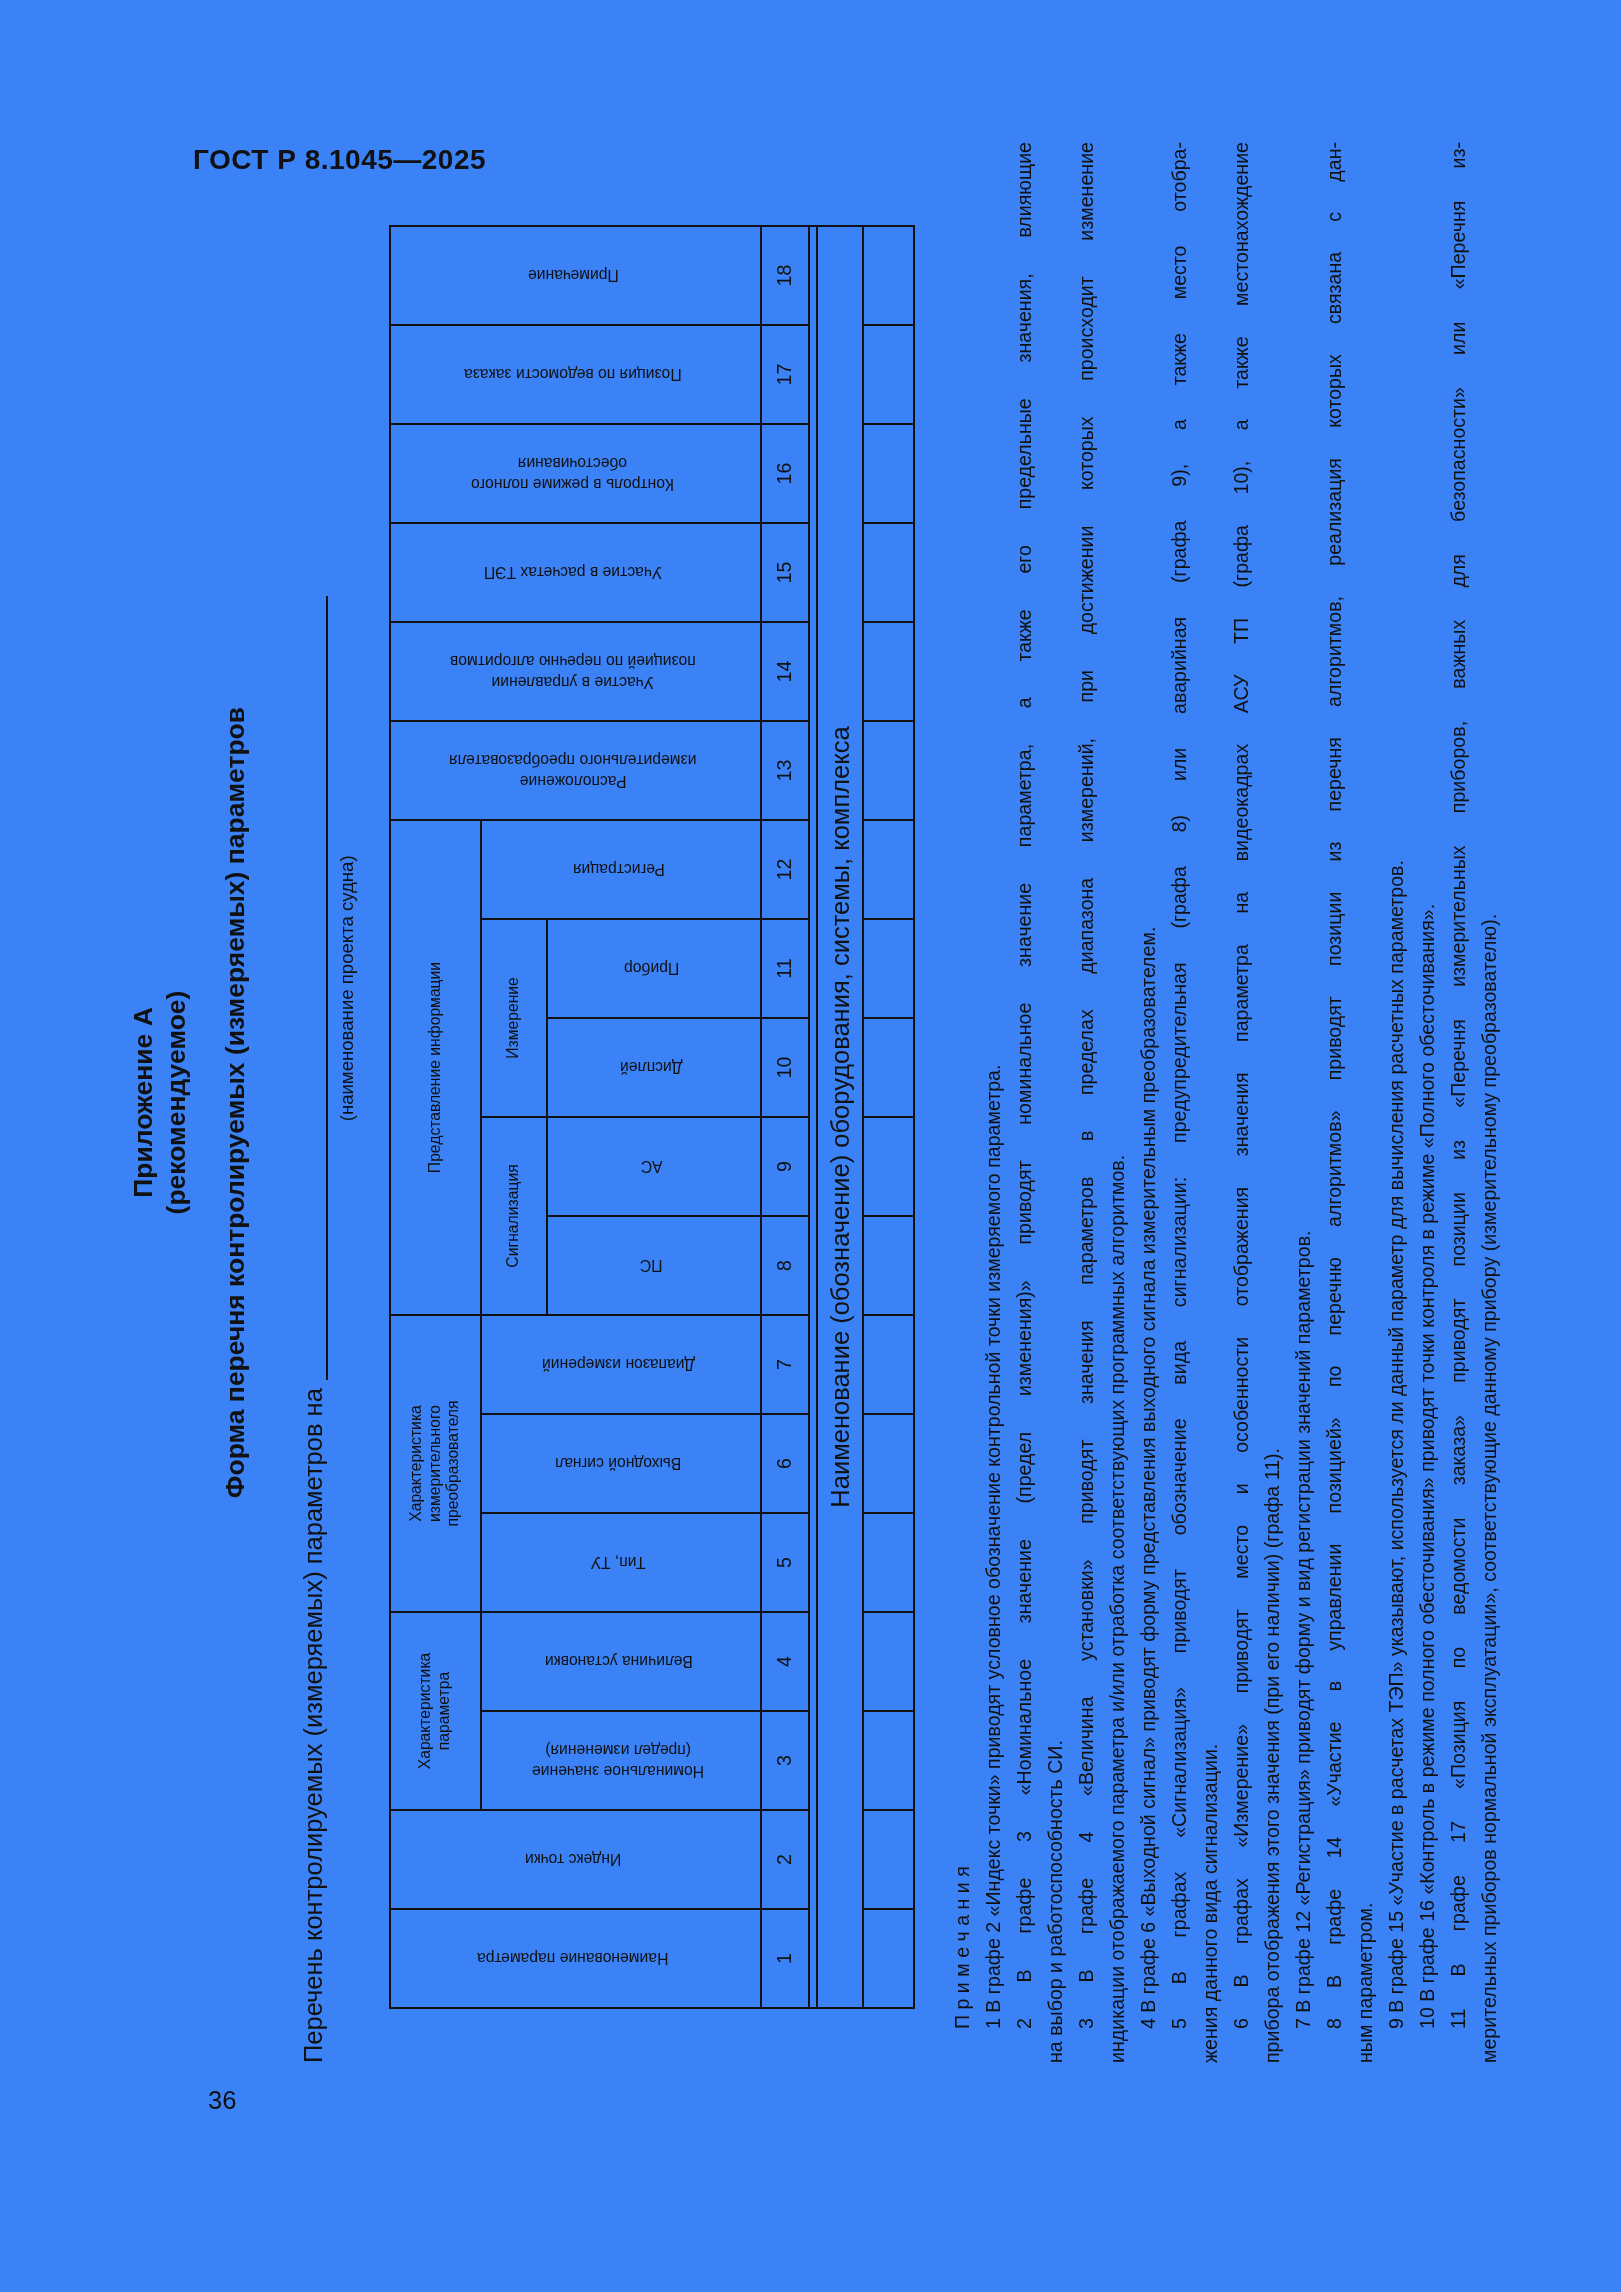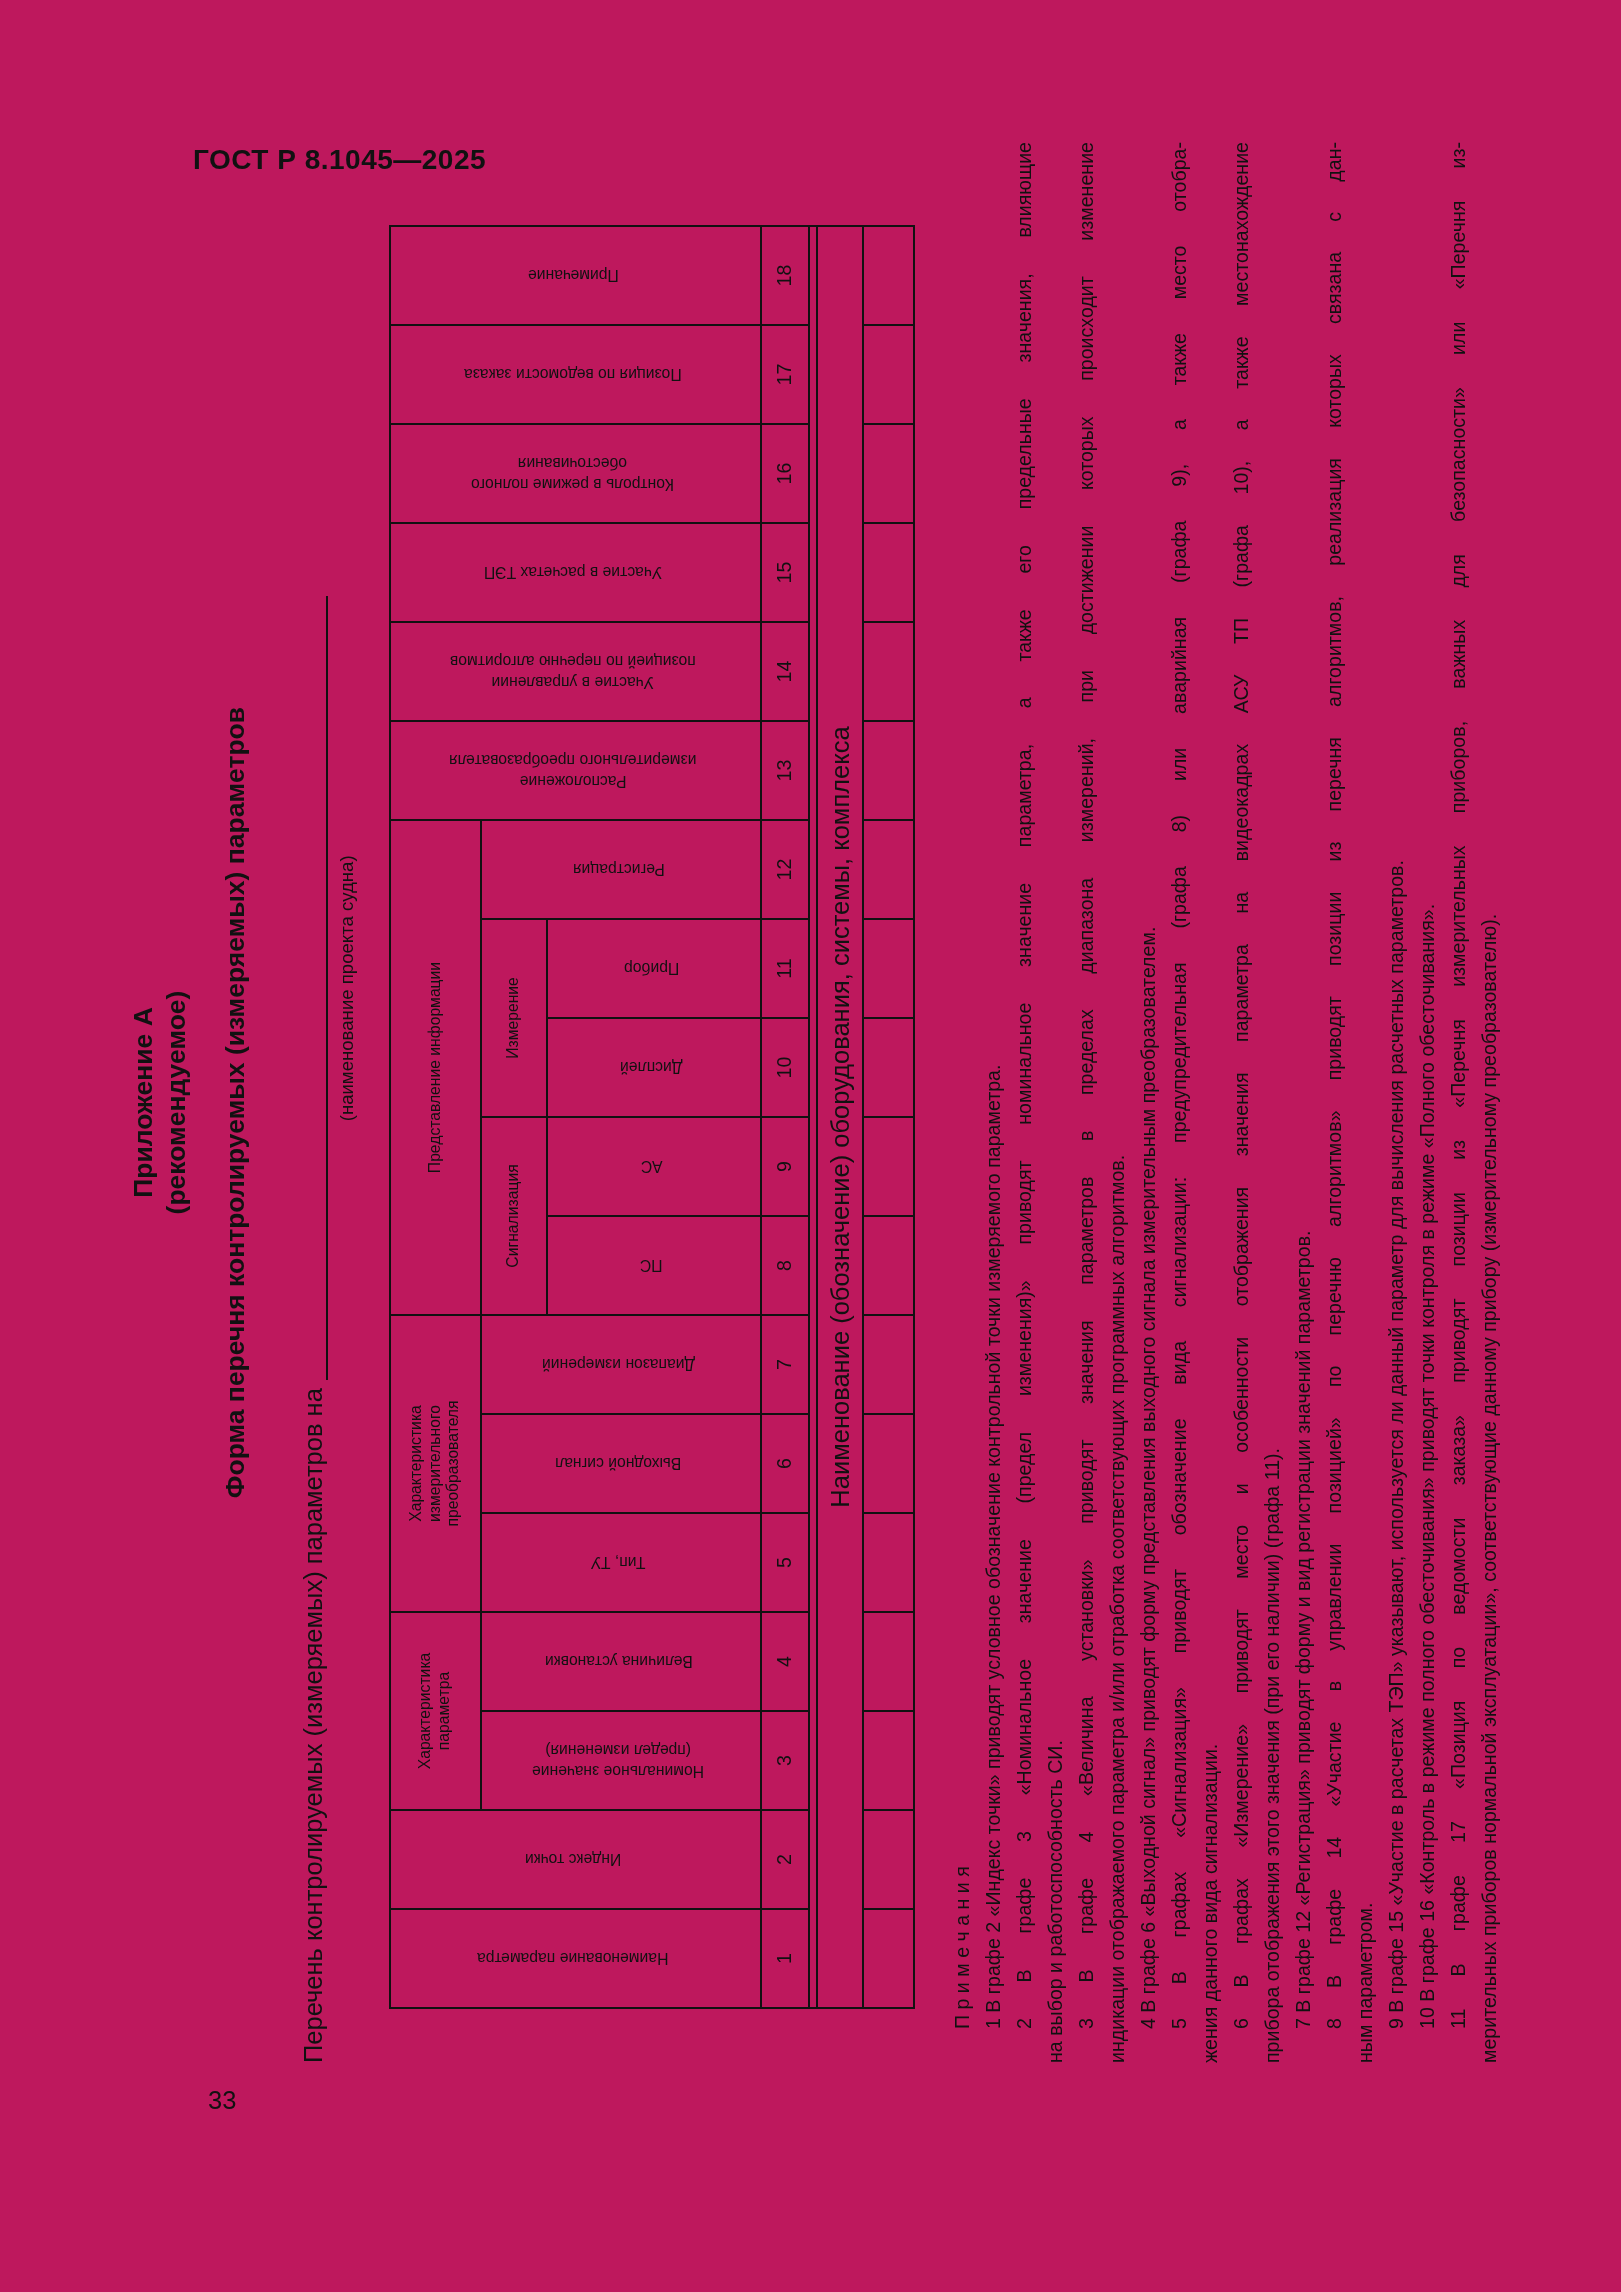--- a/index.html
+++ b/index.html
@@ -1,17 +1,17 @@
 <!DOCTYPE html>
 <html><head>
 <meta charset="utf-8">
 <style>
   html,body{margin:0;padding:0;background:#888;}
   .page{
-    position:relative; width:1621px; height:2293px; background:#be185d;
+    position:relative; width:1621px; height:2293px; background:#3b82f6;
     overflow:hidden; color:#111;
     font-family:"Liberation Sans", sans-serif;
   }
   .doc-header{
     position:absolute; left:193px; top:144px;
     font-size:28px; font-weight:bold; letter-spacing:0.5px;
   }
   .page-number{
     position:absolute; left:208px; top:2086px; font-size:25.5px;
   }
@@ -56,21 +56,21 @@
   .notes .nline{line-height:31px; text-align:left;}
   .notes .nf{text-indent:34px;}
   .notes .nj{text-align:justify; text-align-last:justify;}
 </style>
 </head>
 <body>
 
 <div class="page">
 
   <div class="doc-header">ГОСТ Р 8.1045—2025</div>
-  <div class="page-number">33</div>
+  <div class="page-number">36</div>
 
   <div class="rot-stage">
 
     <div class="t-center app-title">Приложение А</div>
     <div class="t-center app-title">(рекомендуемое)</div>
     <div class="t-center form-title">Форма перечня контролируемых (измеряемых) параметров</div>
 
     <div class="list-line">
       <span>Перечень контролируемых (измеряемых) параметров на</span><span class="blank"><span class="blank-caption">(наименование проекта судна)</span></span>
     </div>

